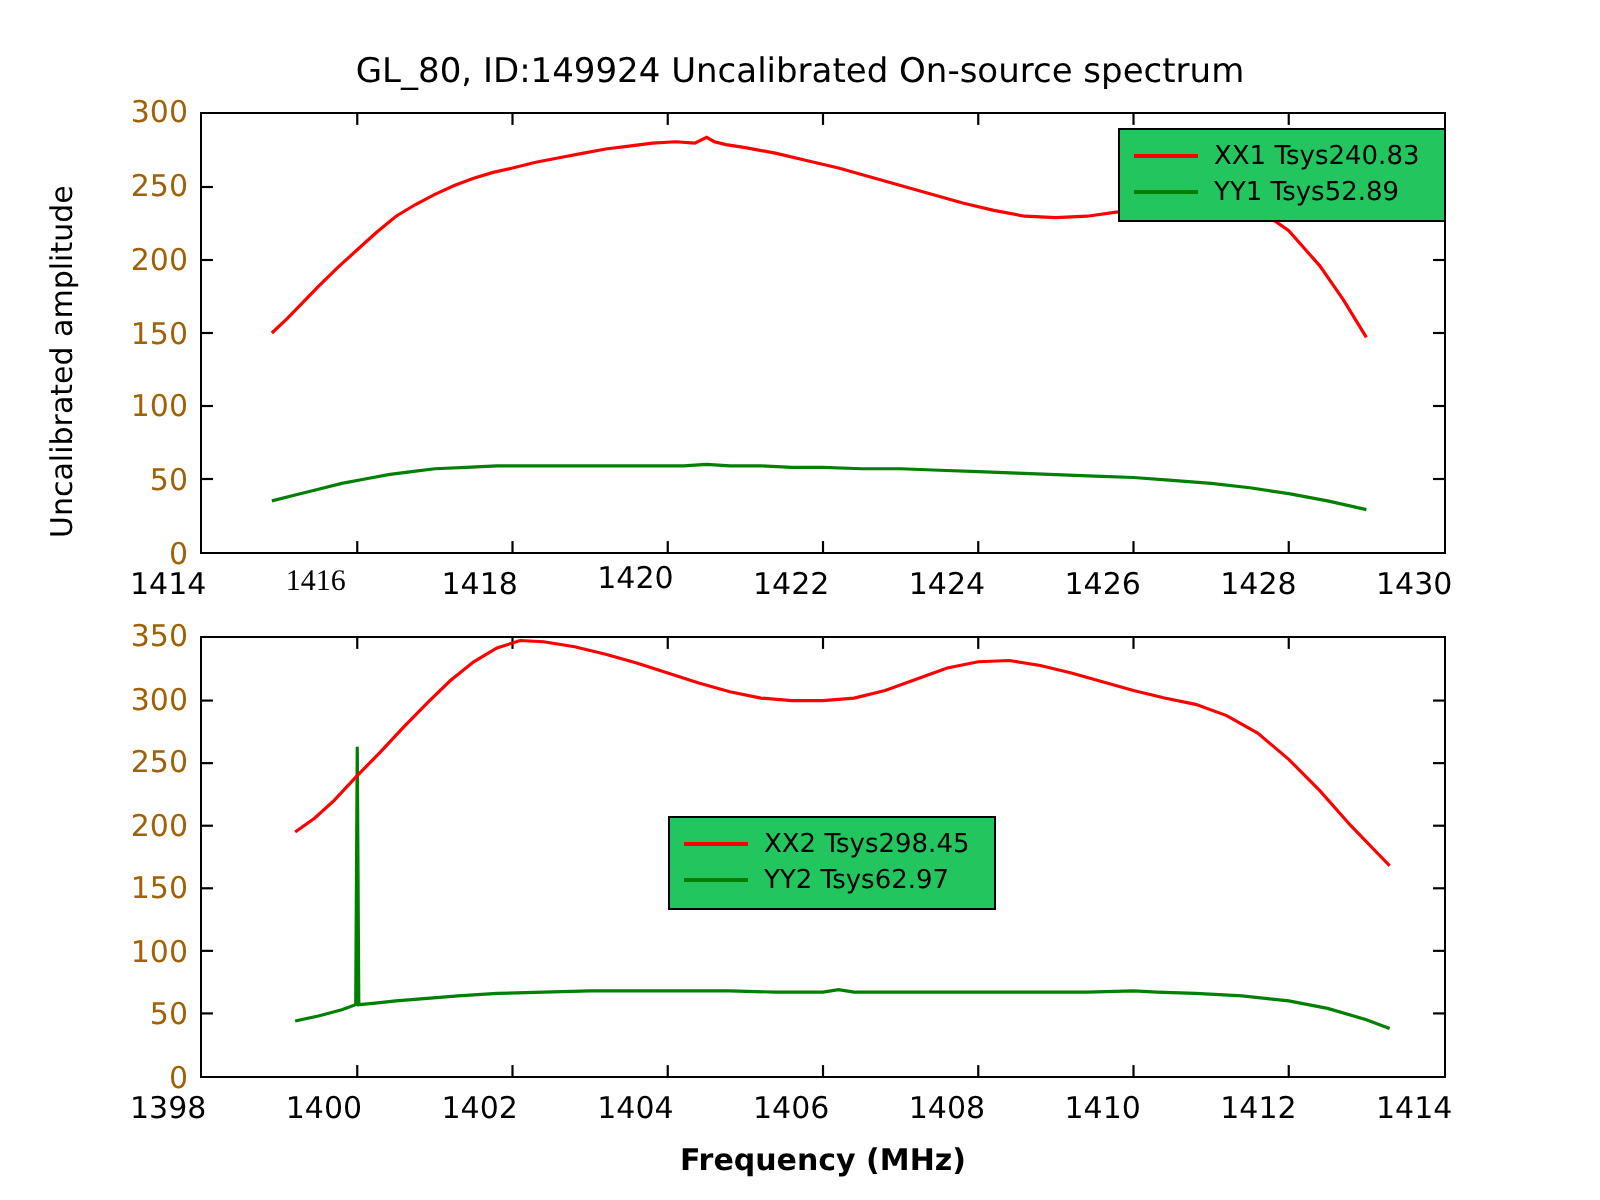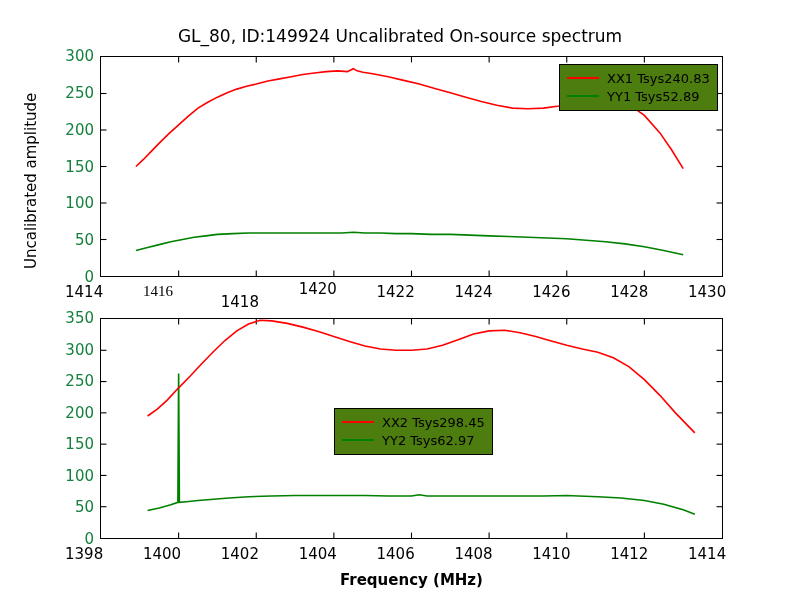--- a/index.html
+++ b/index.html
@@ -38,21 +38,21 @@
   }
   #axes-top   { left: 100px; top: 56px;  width: 623px; height: 221px; }
   #axes-bottom{ left: 100px; top: 318px; width: 623px; height: 221px; }
 
   .axes svg { display: block; width: 100%; height: 100%; }
 
   .ytick-label {
     position: absolute;
     text-align: right;
     font-size: 15px;
-    color: #15803d;
+    color: #a16207;
     width: 90px;
     transform: translateY(-50%);
   }
   .xtick-label {
     position: absolute;
     text-align: left;
     font-size: 15px;
     color: #000;
     width: 70px;
     transform: translateX(-50%);
@@ -69,22 +69,22 @@
     position: absolute;
     font-size: 15px;
     color: #000;
     text-align: center;
     width: 623px;
   }
   .legend {
     position: absolute;
     box-sizing: border-box;
     border: 1.1px solid #000000;
-    background: #4d7c0f;
-    padding: 4px 7px 5px 7px;
+    background: #22c55e;
+    padding: 4px 12px 5px 7px;
   }
   .legend-row {
     display: flex;
     align-items: center;
     height: 18px;
     white-space: nowrap;
   }
   .legend-swatch {
     width: 32px;
     height: 0;
@@ -205,21 +205,21 @@
   <div id="tick-labels">
       <div class="ytick-label" style="left: 4px; top: 277px;">0</div>
       <div class="ytick-label" style="left: 4px; top: 240.167px;">50</div>
       <div class="ytick-label" style="left: 4px; top: 203.333px;">100</div>
       <div class="ytick-label" style="left: 4px; top: 166.5px;">150</div>
       <div class="ytick-label" style="left: 4px; top: 129.667px;">200</div>
       <div class="ytick-label" style="left: 4px; top: 92.8333px;">250</div>
       <div class="ytick-label" style="left: 4px; top: 56px;">300</div>
       <div class="xtick-label" style="left: 100px; top: 283px;">1414</div>
       <div class="xtick-label" style="left: 177.875px; top: 283px; font-family: Liberation Serif, serif;">1416</div>
-      <div class="xtick-label" style="left: 255.75px; top: 283px; margin-top: 10px;">1418</div>
+      <div class="xtick-label" style="left: 255.75px; top: 283px;">1418</div>
       <div class="xtick-label" style="left: 333.625px; top: 280px;">1420</div>
       <div class="xtick-label" style="left: 411.5px; top: 283px;">1422</div>
       <div class="xtick-label" style="left: 489.375px; top: 283px;">1424</div>
       <div class="xtick-label" style="left: 567.25px; top: 283px;">1426</div>
       <div class="xtick-label" style="left: 645.125px; top: 283px;">1428</div>
       <div class="xtick-label" style="left: 723px; top: 283px;">1430</div>
       <div class="ytick-label" style="left: 4px; top: 539px;">0</div>
       <div class="ytick-label" style="left: 4px; top: 507.429px;">50</div>
       <div class="ytick-label" style="left: 4px; top: 475.857px;">100</div>
       <div class="ytick-label" style="left: 4px; top: 444.286px;">150</div>

